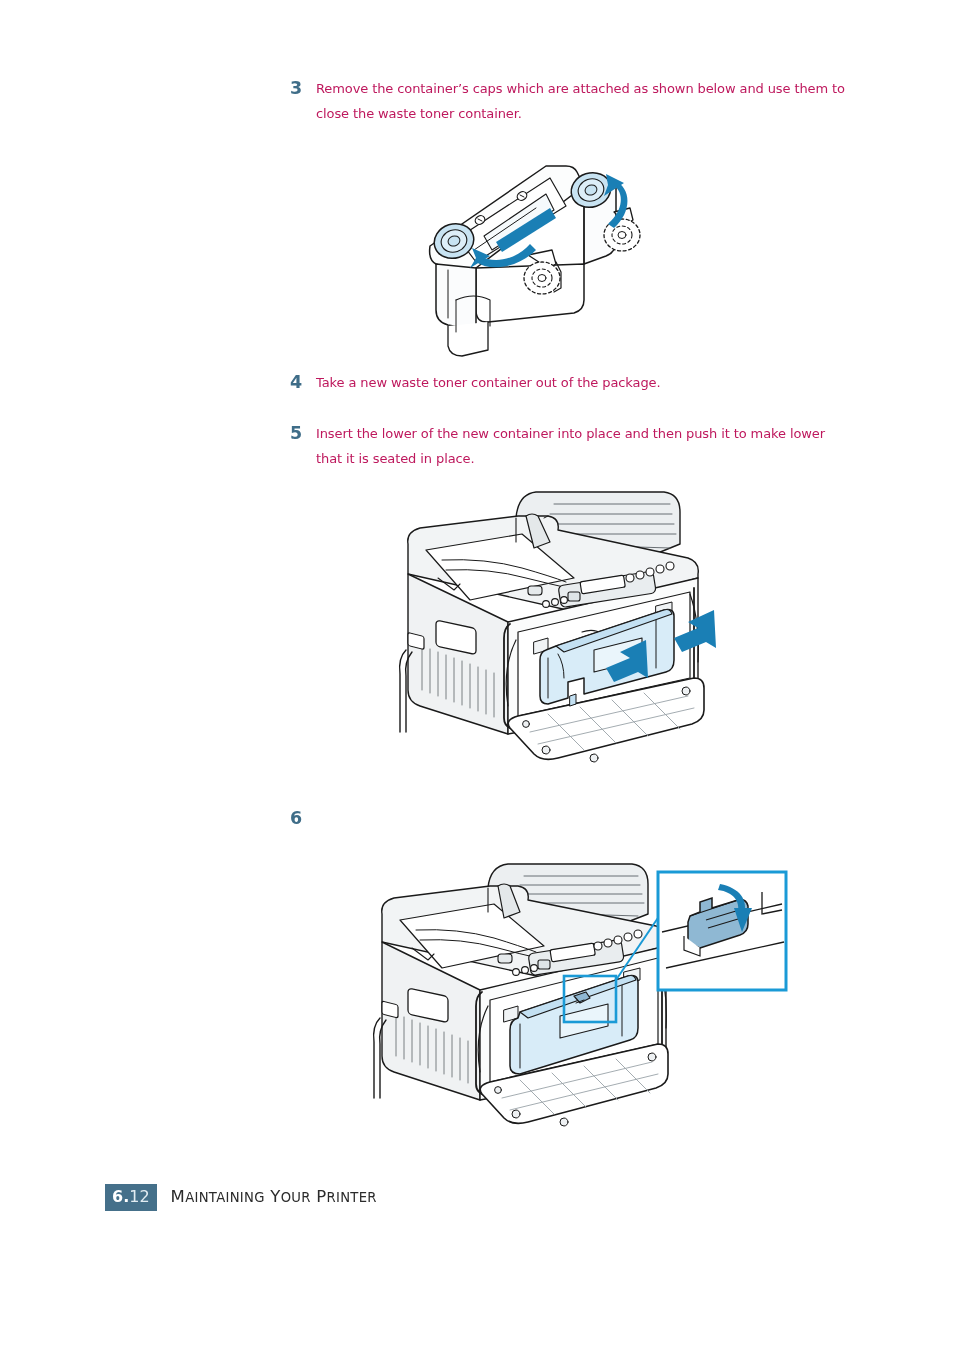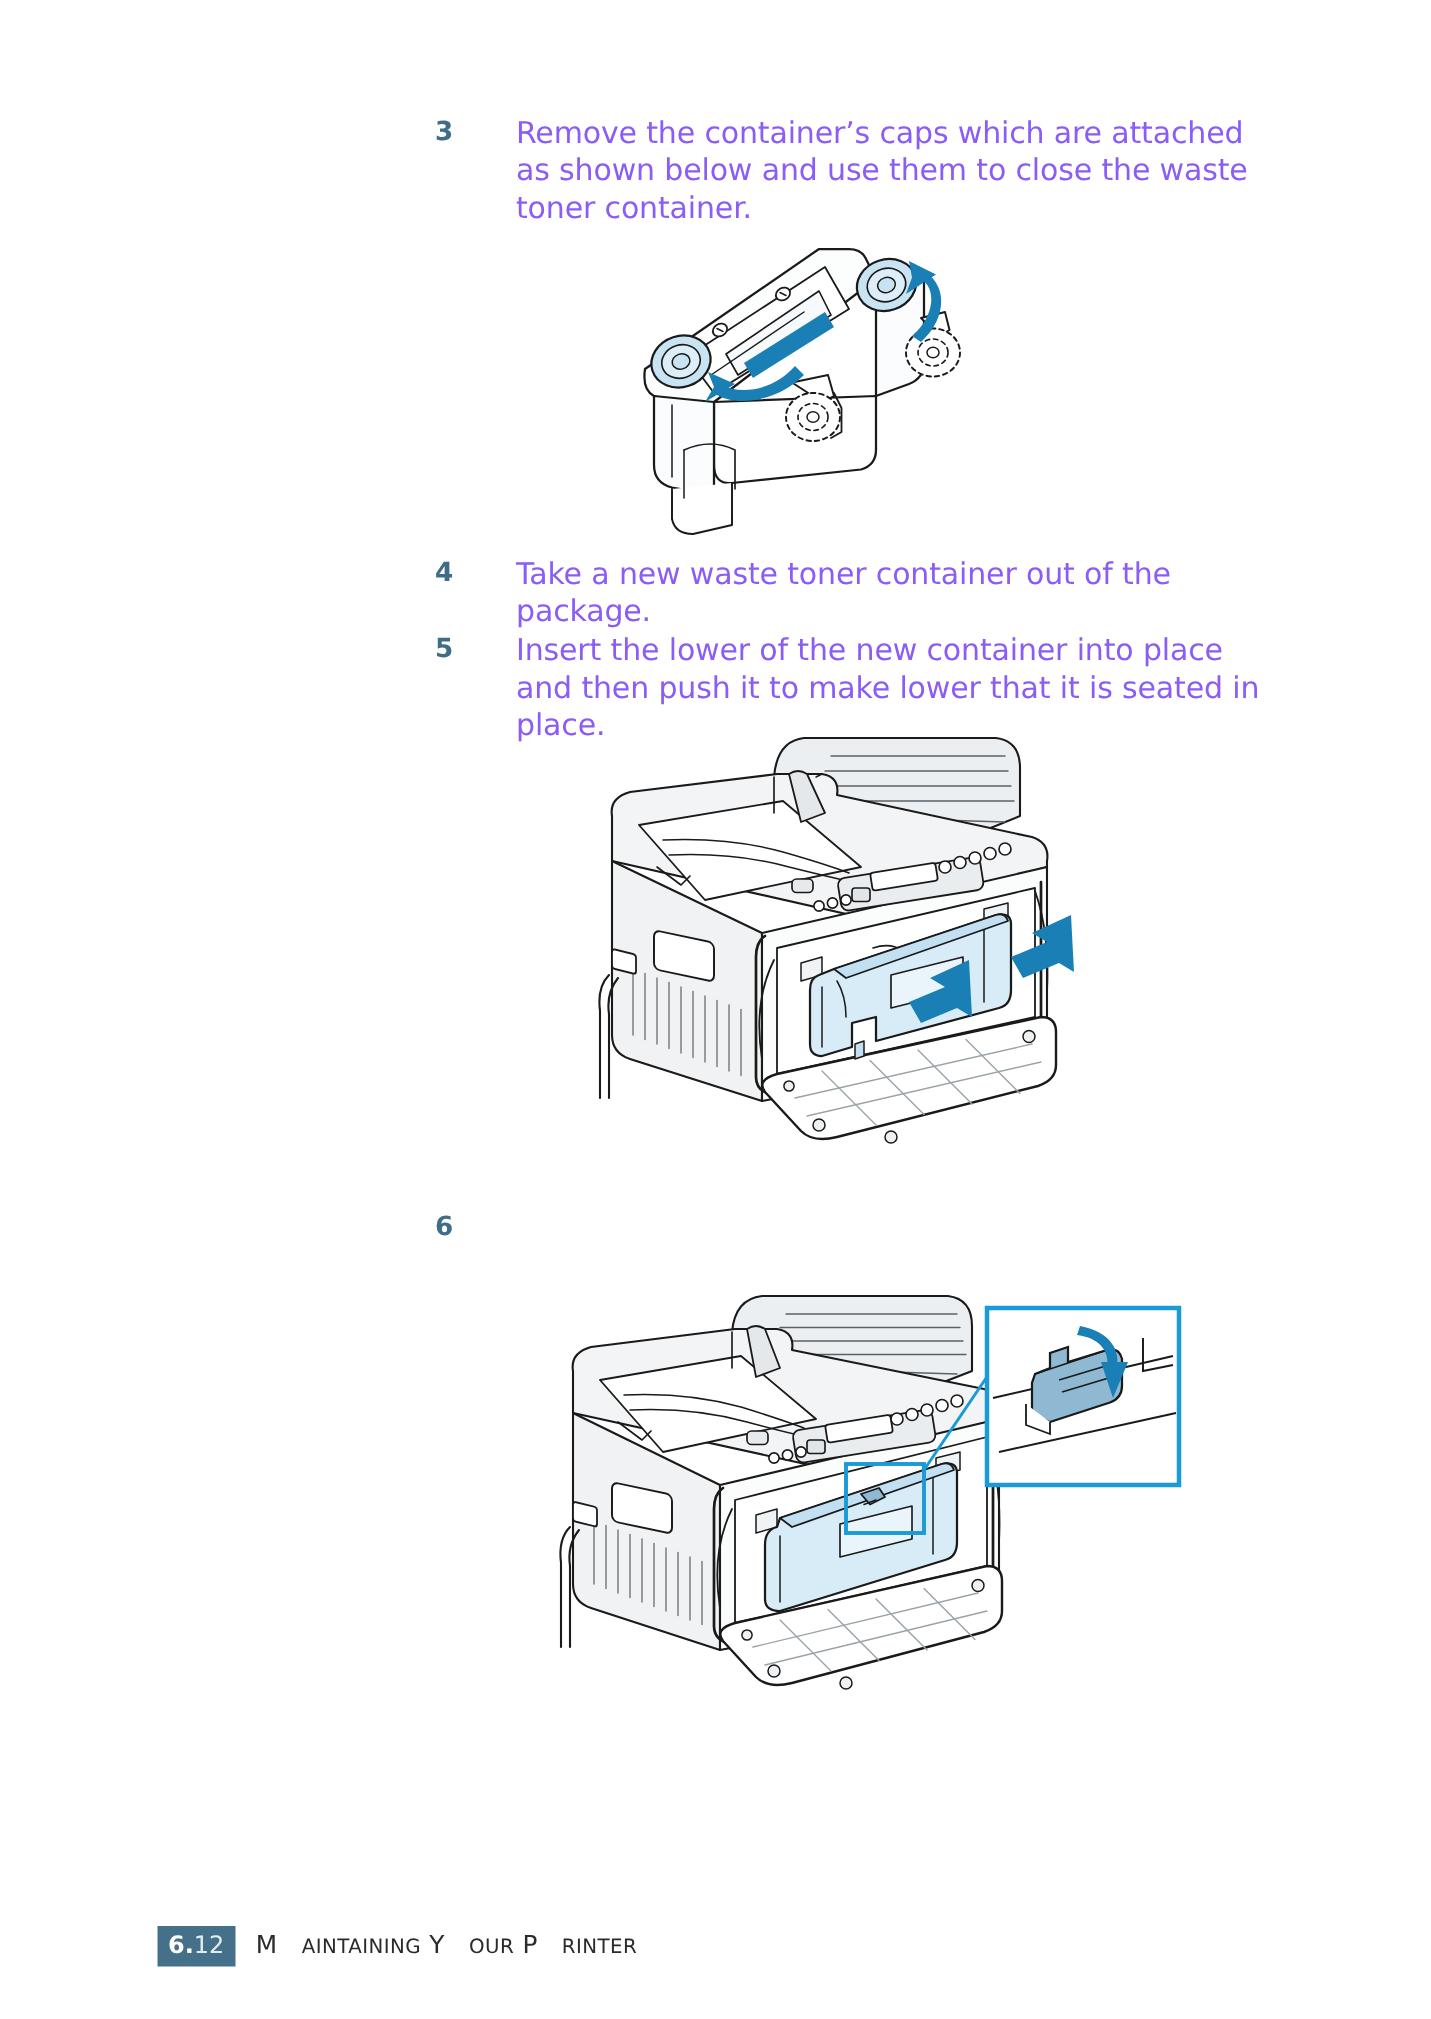--- a/index.html
+++ b/index.html
@@ -30,42 +30,41 @@
   .step-num {
     width: 26px;
     flex: 0 0 26px;
     color: #3f6d88;
     font-weight: bold;
     font-size: 17.5px;
     line-height: 25px;
     text-align: left;
   }
   .step-text {
-    font-size: 20px;
+    font-size: 13px;
     line-height: 25px;
-    color: #8b5cf6;
+    color: #be185d;
     letter-spacing: -0.1px;
     max-width: 535px;
-    margin-left: 28px;
   }
 
   
   .figure {
     position: absolute;
   }
   .figure svg {
     display: block;
     overflow: visible;
   }
 
   
   .footer {
     position: absolute;
     left: 105px;
-    top: 1284px;
+    top: 1184px;
     display: flex;
     align-items: center;
   }
   .page-badge {
     background: #45708a;
     color: #ffffff;
     padding: 3px 7px 4px 7px;
     font-size: 16px;
     line-height: 20px;
     letter-spacing: 0px;
@@ -80,21 +79,21 @@
     color: #e2ecf2;
   }
   .footer-title {
     margin-left: 14px;
     font-size: 16.5px;
     line-height: 20px;
     color: #2b2b2b;
     letter-spacing: 0.3px;
   }
   .footer-title .sc-first { font-size: 16.5px; }
-  .footer-title .sc-rest  { font-size: 13.2px; margin-left: 16px; }
+  .footer-title .sc-rest  { font-size: 13.2px; }
 </style>
 </head>
 <body>
 
 <div class="page">
 
   <div class="step" style="left:290px; top:76px; width:560px;">
     <div class="step-num">3</div>
     <div class="step-text">Remove the container’s caps which are attached as shown below and use them to close the waste toner container.</div>
   </div>

